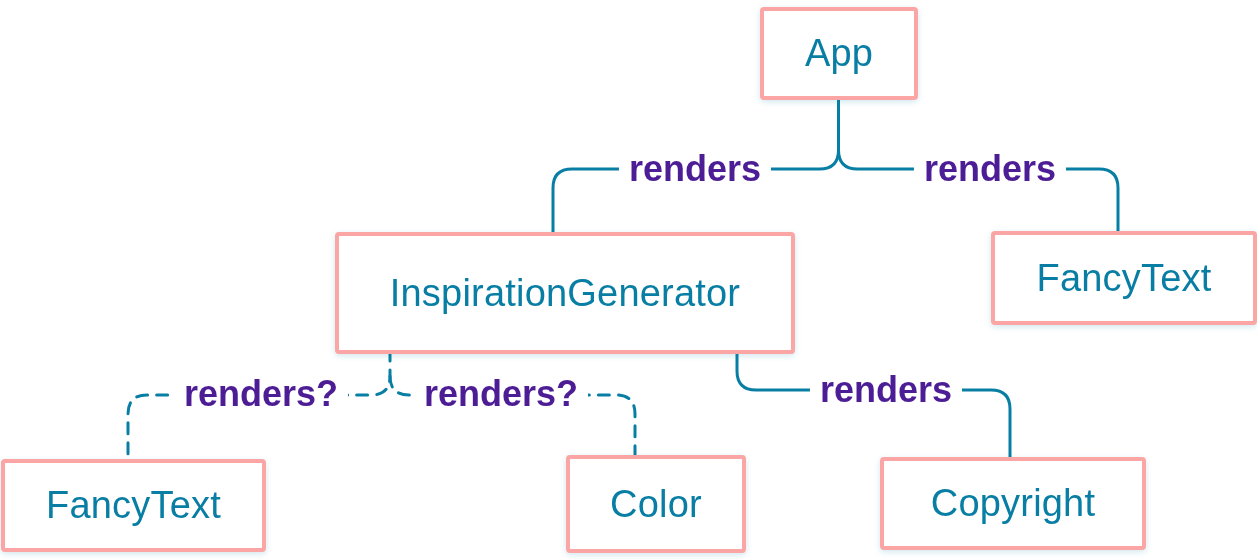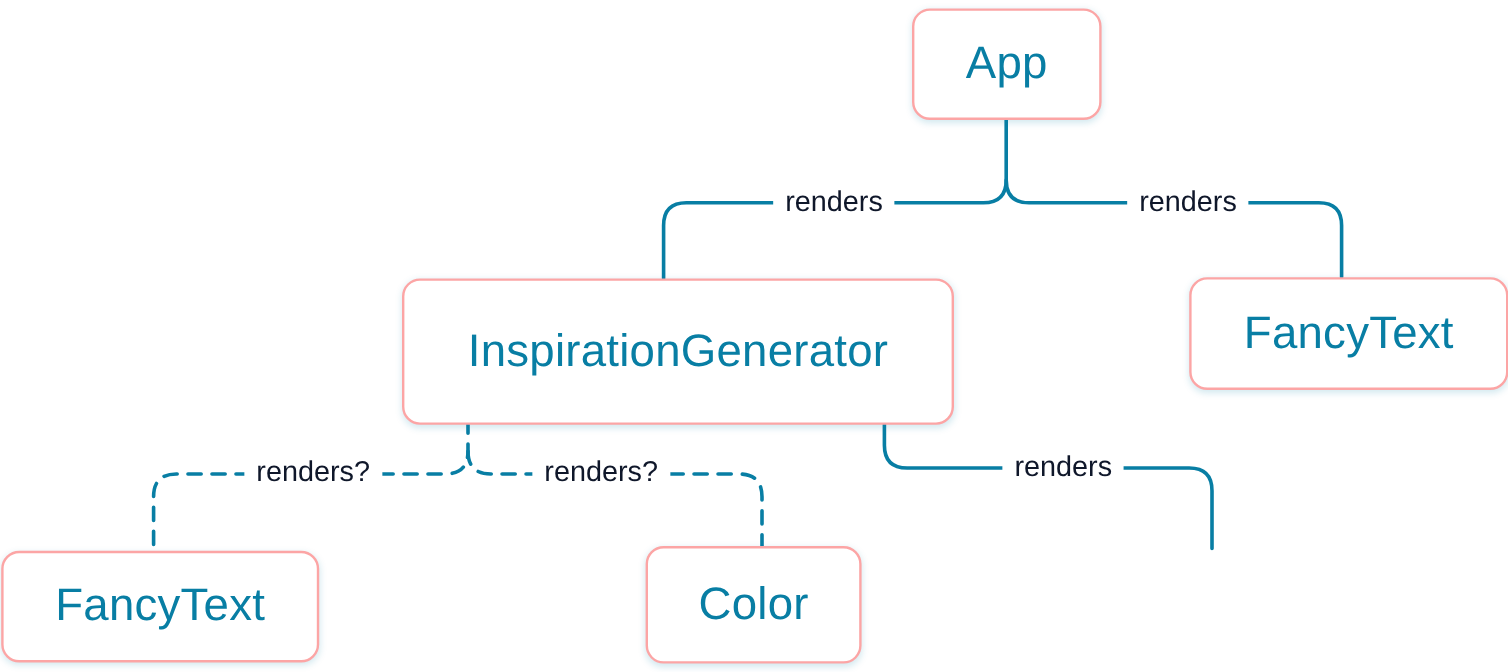--- a/index.html
+++ b/index.html
@@ -36,38 +36,38 @@
       stroke-dasharray: 11 9;
     }
 
     .node {
       position: absolute;
       box-sizing: border-box;
       display: flex;
       align-items: center;
       justify-content: center;
       background: #ffffff;
-      border: 2px solid #fca5a5;
-      border-radius: 15px;
+      border: 4px solid #fca5a5;
+      border-radius: 4px;
       color: #087ea4;
       font-size: 38px;
       font-weight: 500;
       letter-spacing: 0.2px;
       box-shadow: 0 2px 6px rgba(8, 126, 164, 0.18);
       white-space: nowrap;
     }
 
     .edge-label {
       position: absolute;
       transform: translate(-50%, -50%);
       background: #ffffff;
       padding: 0 10px;
-      color: #0f172a;
-      font-size: 24px;
-      font-weight: 400;
+      color: #4c1d95;
+      font-size: 36px;
+      font-weight: 700;
       white-space: nowrap;
       line-height: 1.2;
     }
   </style>
 </head>
 <body>
 
 <div class="diagram">
 
   <svg class="edges-layer" viewBox="0 0 1257 560" xmlns="http://www.w3.org/2000/svg">
@@ -89,16 +89,17 @@
   <div class="edge-label" style="left:501px; top:394px;">renders?</div>
 
   <div class="node" style="left:760px; top:7px; width:158px; height:93px;">App</div>
 
   <div class="node" style="left:335px; top:232px; width:460px; height:122px;">InspirationGenerator</div>
 
   <div class="node" style="left:991px; top:231px; width:266px; height:94px;">FancyText</div>
 
   <div class="node" style="left:1px; top:459px; width:265px; height:93px;">FancyText</div>
 
-  <div class="node" style="left:538px; top:455px; width:180px; height:98px;">Color</div>
+  <div class="node" style="left:566px; top:455px; width:180px; height:98px;">Color</div>
 
+  <div class="node" style="left:880px; top:457px; width:266px; height:93px;">Copyright</div>
 
 </div>
 
 </body></html>

